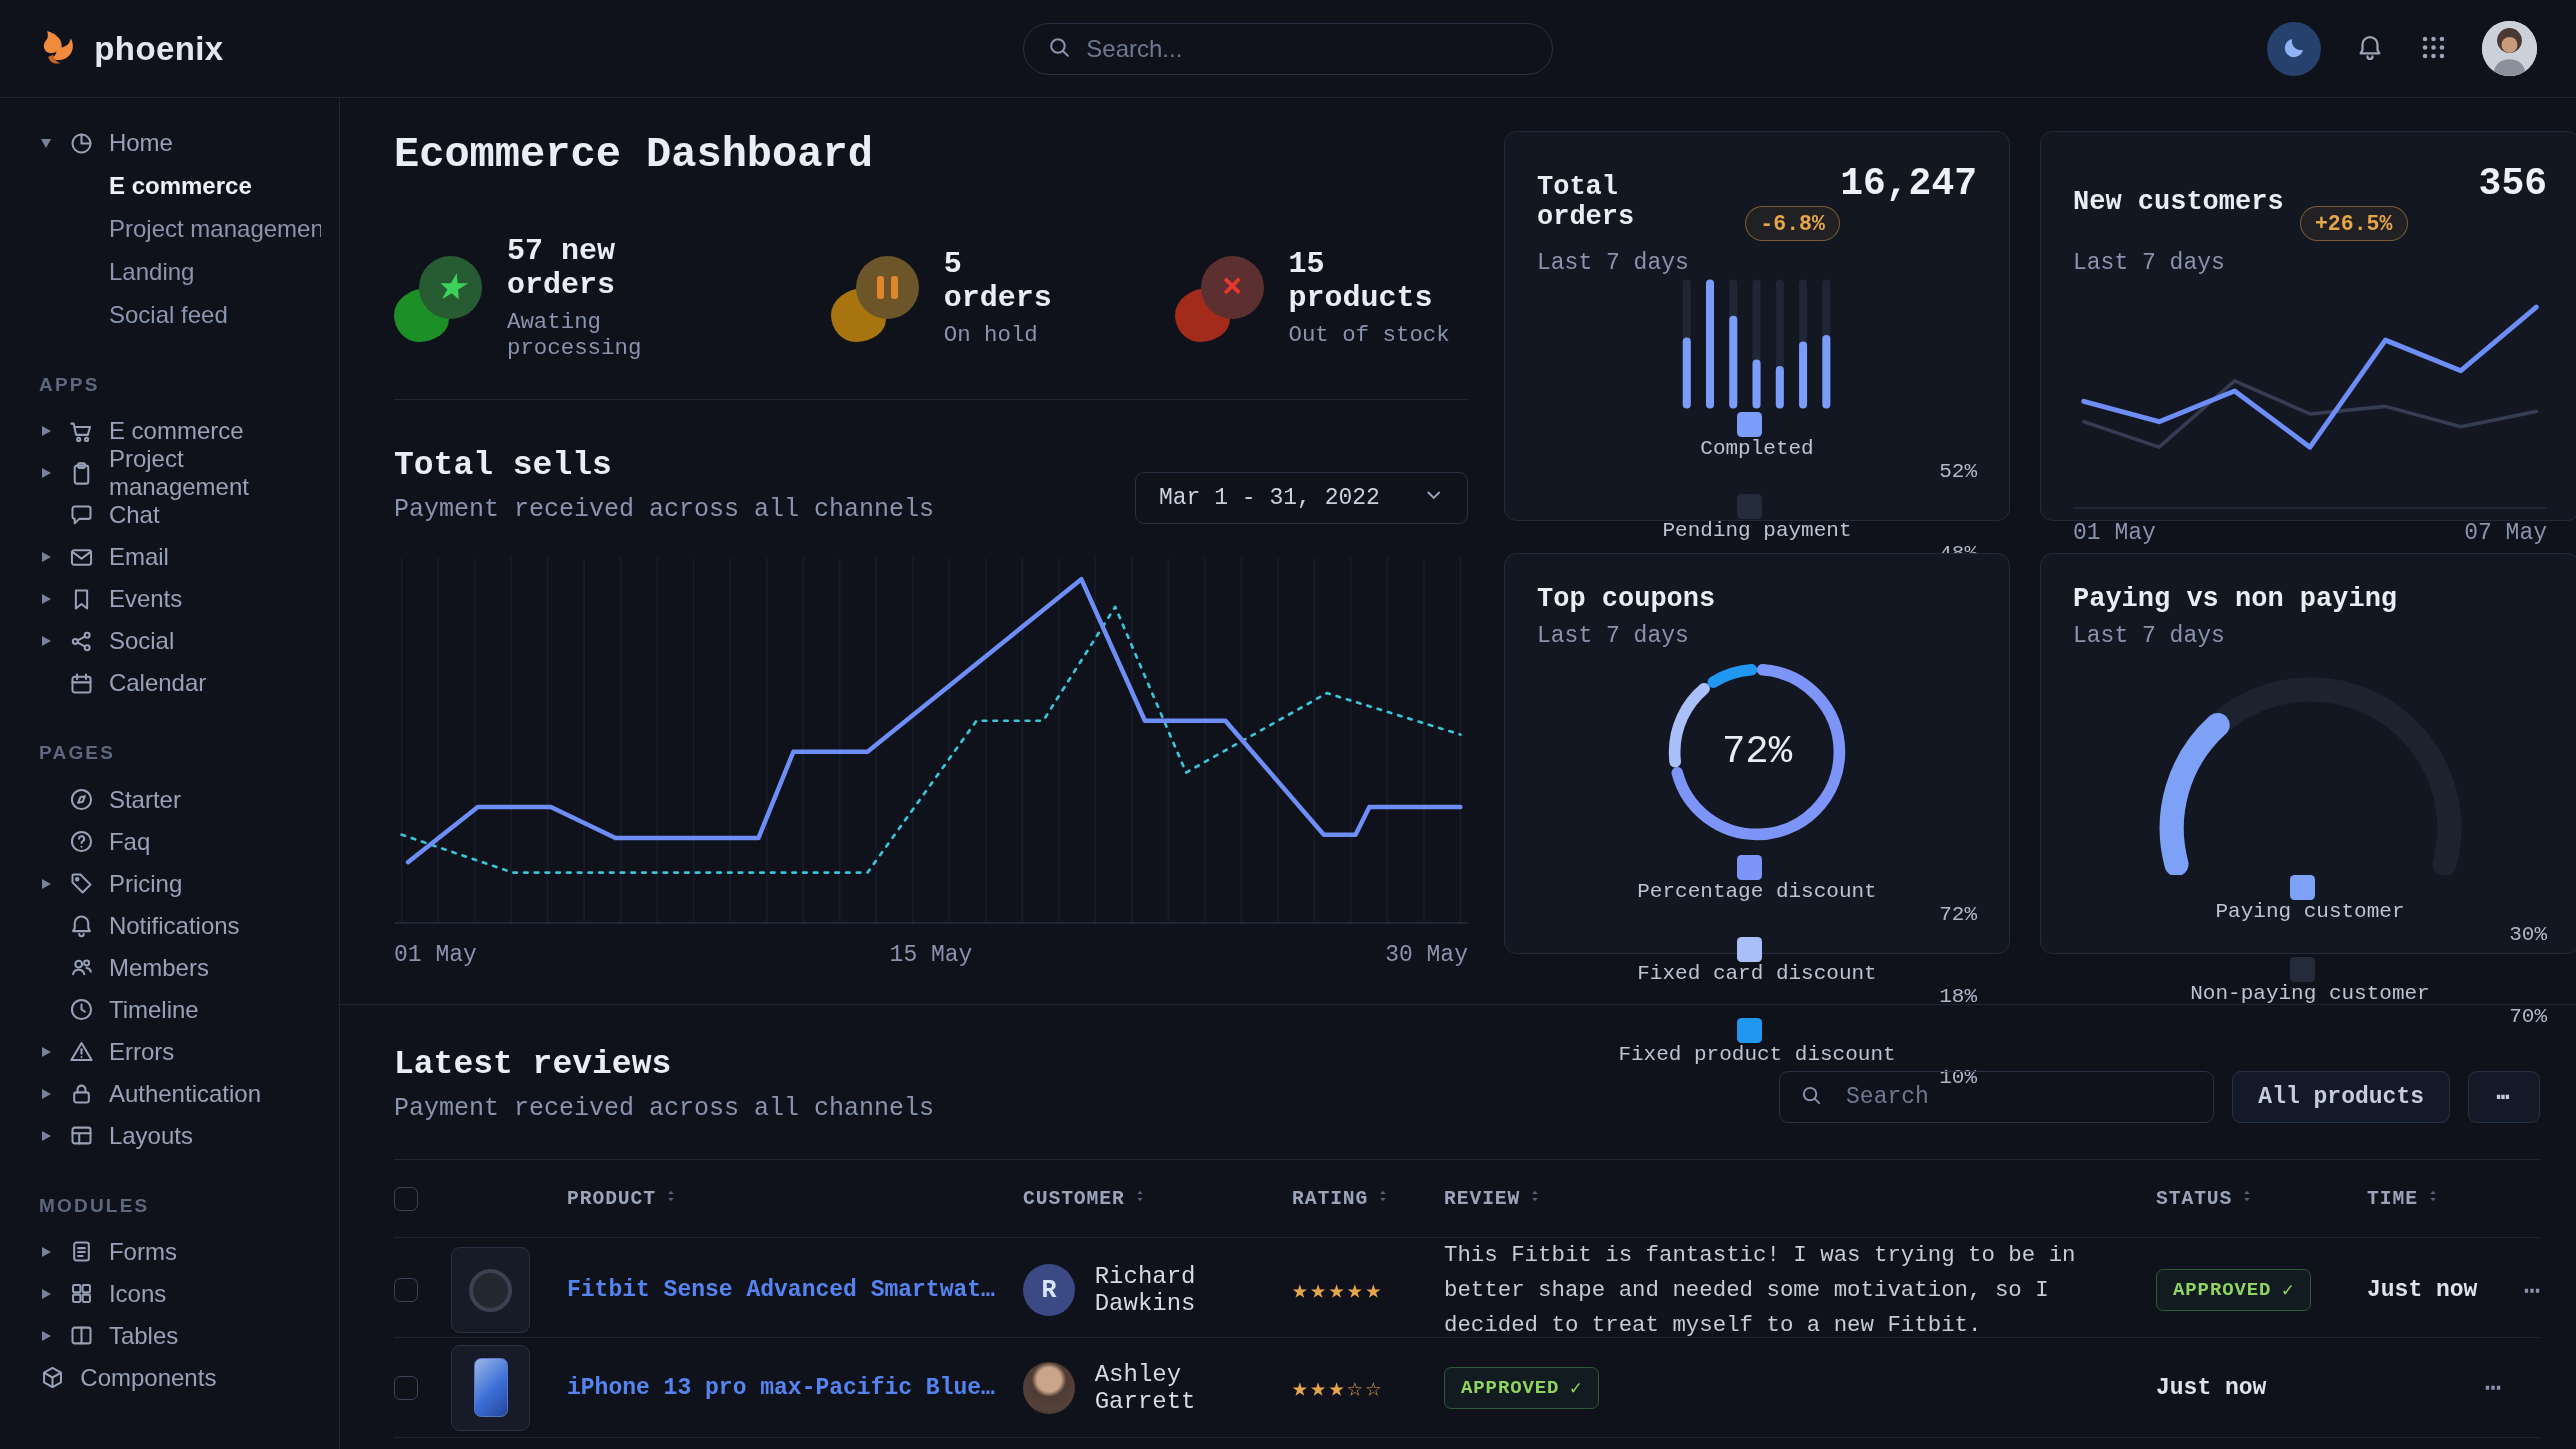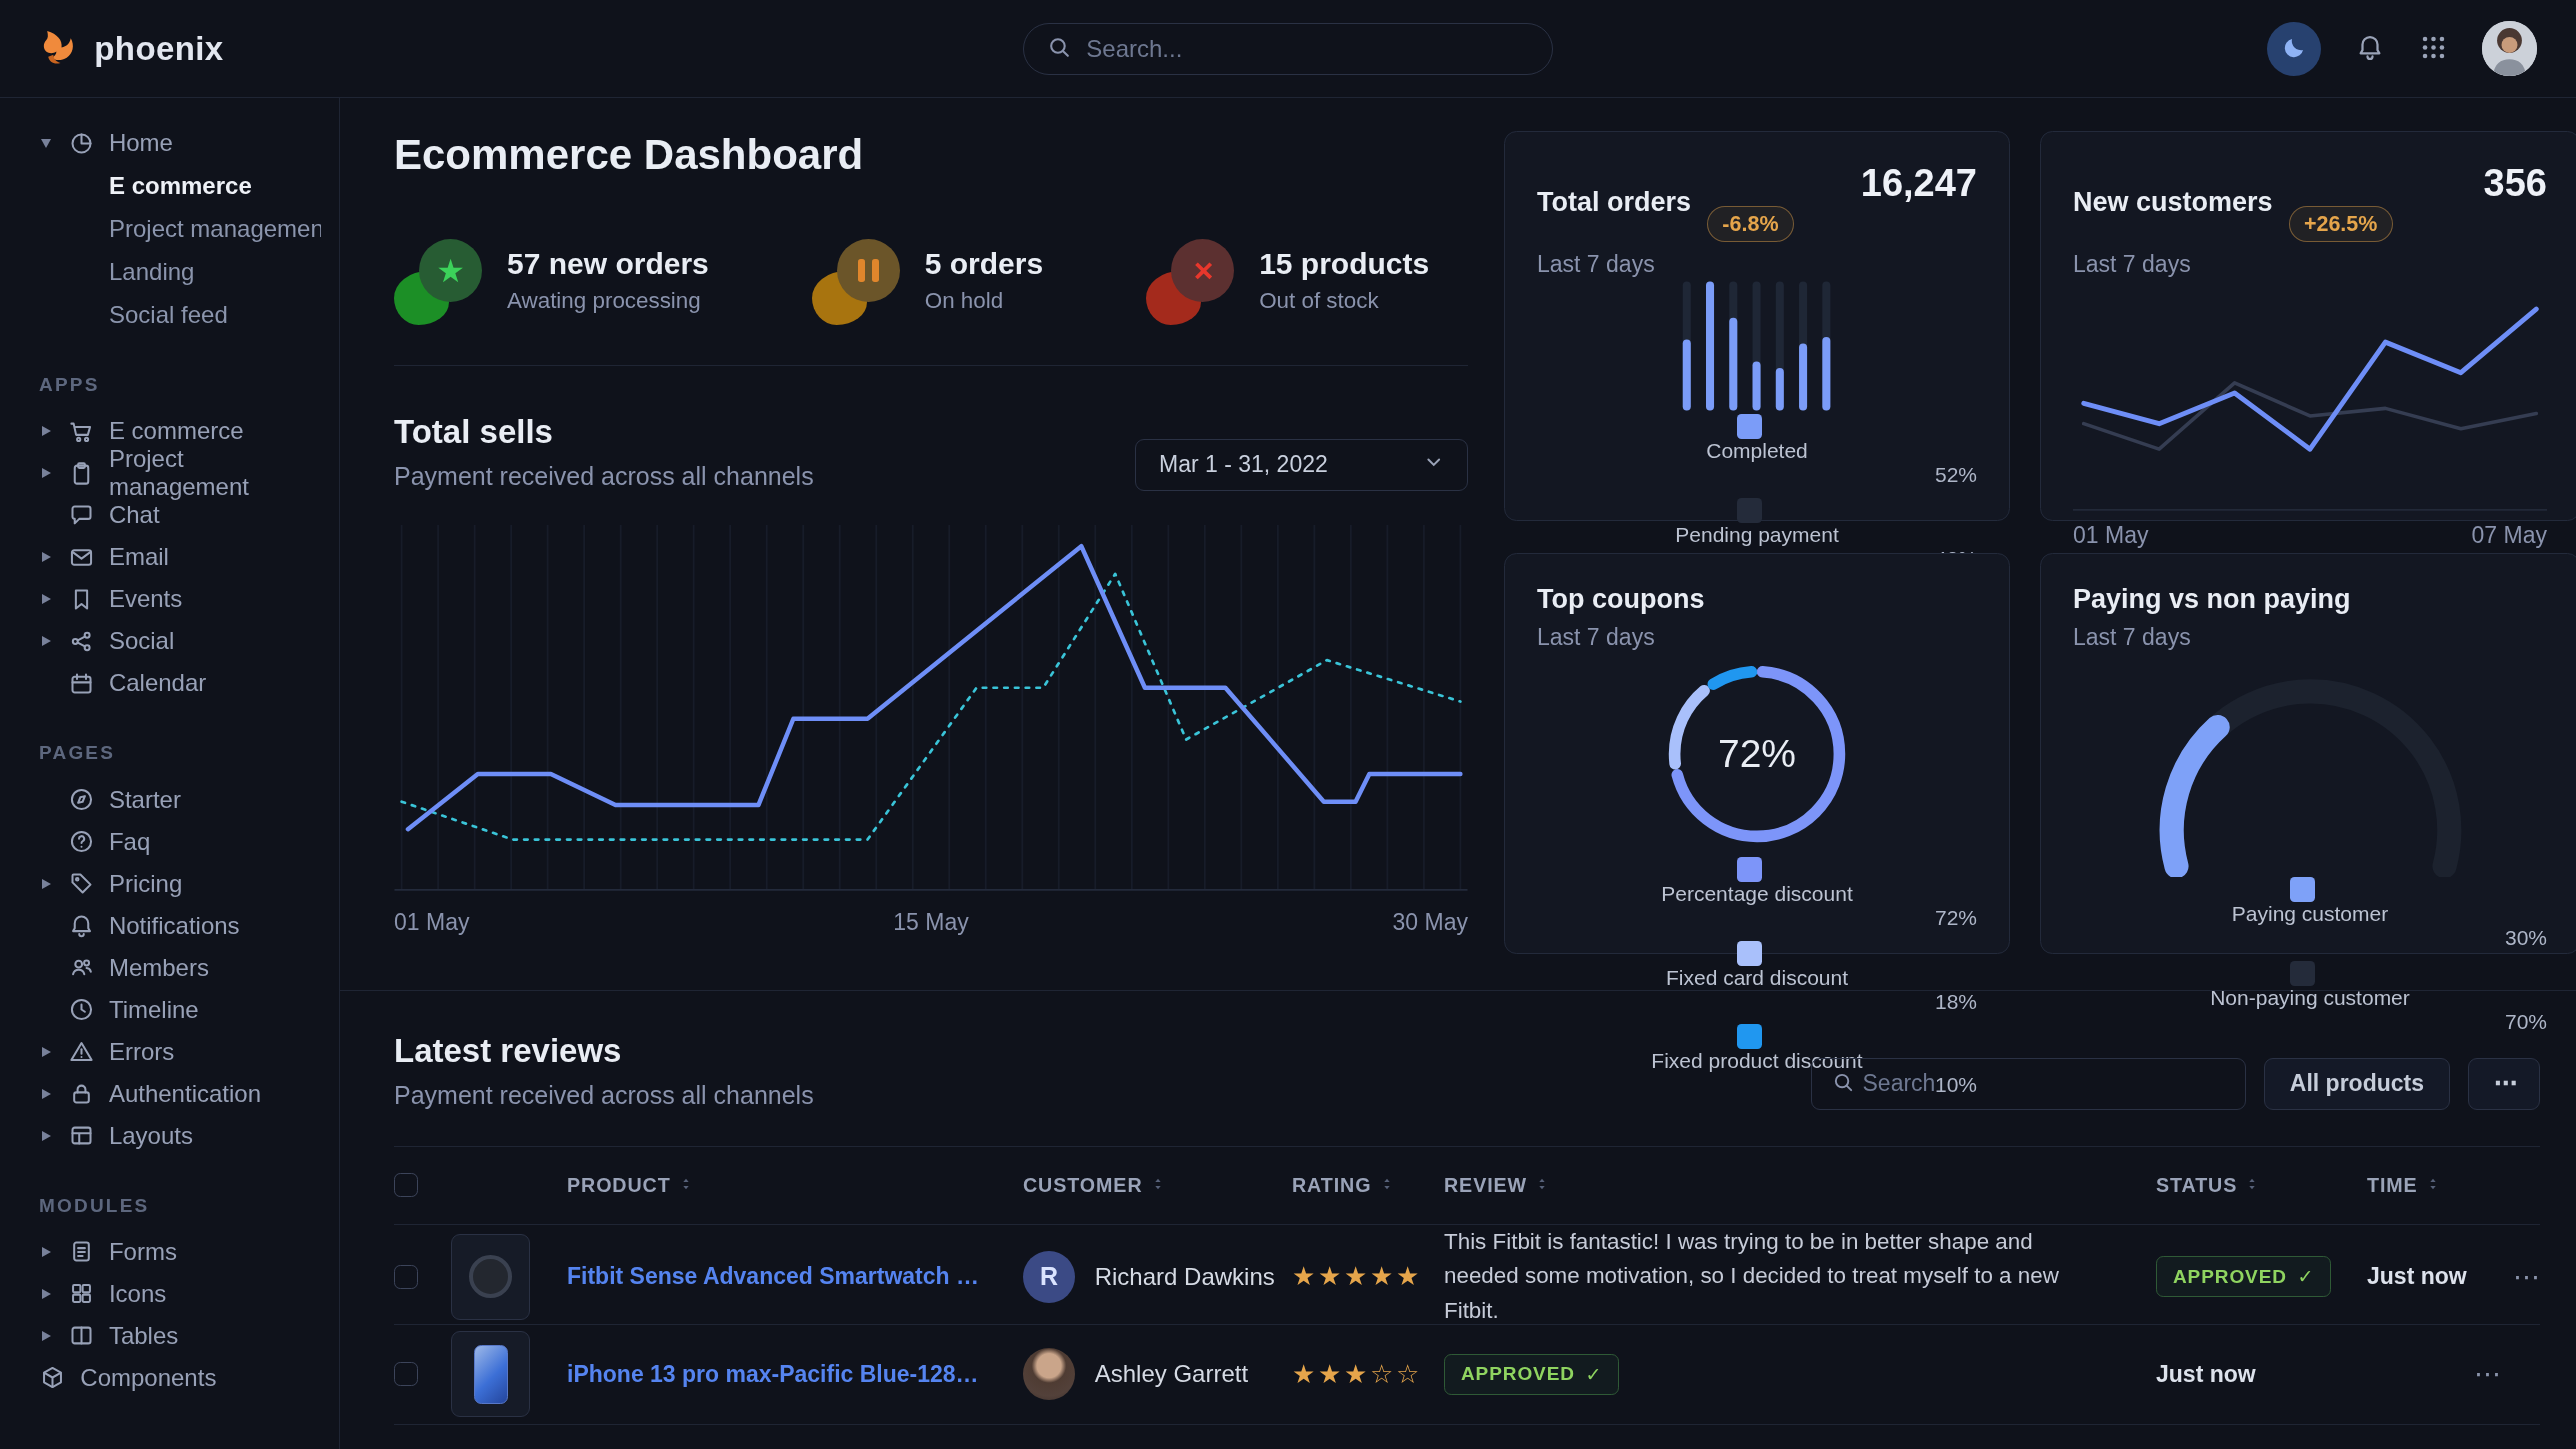--- a/index.html
+++ b/index.html
@@ -42,21 +42,21 @@
   .caret-down { width:0; height:0; border-top:9px solid #78819a; border-left:5.4px solid transparent; border-right:5.4px solid transparent; }
   .side-ic { width:27px; height:27px; flex:0 0 27px; color:#98a1b7; }
   .side-ic svg { width:27px; height:27px; display:block; }
   .side-child { display:block; height:43px; line-height:43px; padding-left:70px; font-size:24px; color:#8b95ad; cursor:pointer;
     white-space:nowrap; overflow:hidden; }
   .side-child.active { color:#eef1f7; font-weight:700; }
   .side-footer { border-top:0.9px solid var(--line); height:84px; display:flex; align-items:center; gap:18px;
     padding:0 39px; color:#9aa3b8; font-size:24px; font-weight:600; cursor:pointer; }
 
   
-  .content { position:absolute; top:86px; left:340px; right:0; bottom:0; padding:45px 36px 0 54px; overflow:hidden; }
+  .content { position:absolute; top:86px; left:340px; right:0; bottom:0; padding:45px 36px 0 54px; overflow:hidden;font-family:Liberation Mono, monospace; }
   .top-section { display:flex; gap:36px; }
   .left-col { width:1074px; flex:0 0 1074px; }
   h1.page-title { font-size:42px; font-weight:700; color:#e9edf4; }
   .page-sub { font-size:25px; color:var(--txt2); margin-top:14.3px; }
 
   .stats-row { display:flex; gap:103px; margin-top:55px; padding-bottom:38px; border-bottom:0.9px solid var(--line); }
   .stat { display:flex; align-items:center; gap:23px; }
   .stat-art { position:relative; width:90px; height:93px; flex:0 0 90px; }
   .stat-blob { position:absolute; left:0; bottom:1.8px; width:55px; height:54px;
     border-radius:62% 38% 55% 45% / 50% 58% 42% 50%; }
@@ -93,21 +93,21 @@
   .donut-center { position:absolute; inset:0; display:grid; place-items:center; font-size:39px; color:#e9edf4; }
   .cust-x { display:flex; justify-content:space-between; font-size:23px; color:var(--txt2); margin-top:9px; }
 
   .full-divider { border-top:0.9px solid var(--line); margin:36px -36px 0 -54px; }
 
   
   .reviews { margin-top:41px; }
   .rev-head { display:flex; align-items:flex-end; justify-content:space-between; }
   .rev-controls { display:flex; gap:18px; align-items:center; }
   .rev-search { width:435px; height:52px; border:0.9px solid var(--line2); border-radius:9px; display:flex;
-    align-items:center; gap:8px; padding:0 19.7px; }
+    align-items:center; gap:23px; padding:0 19.7px; }
   .rev-search input { flex:1; background:transparent; border:none; outline:none; color:#c6cdda; font-size:23px; }
   .rev-search input::placeholder { color:var(--txt3); }
   .btn-outline { height:52px; border:0.9px solid var(--line2); border-radius:9px; padding:0 25px;
     font-size:23px; font-weight:600; color:#c6cdda; background:#141927; }
   .btn-dots { width:72px; letter-spacing:1.8px; }
 
   .rev-table { margin-top:36px; }
   .t-row { display:grid; grid-template-columns:57px 116px 456px 269px 152px 1fr 211px 134px 39px;
     align-items:center; }
   .t-head { height:79px; border-top:0.9px solid var(--line); border-bottom:0.9px solid var(--line);

